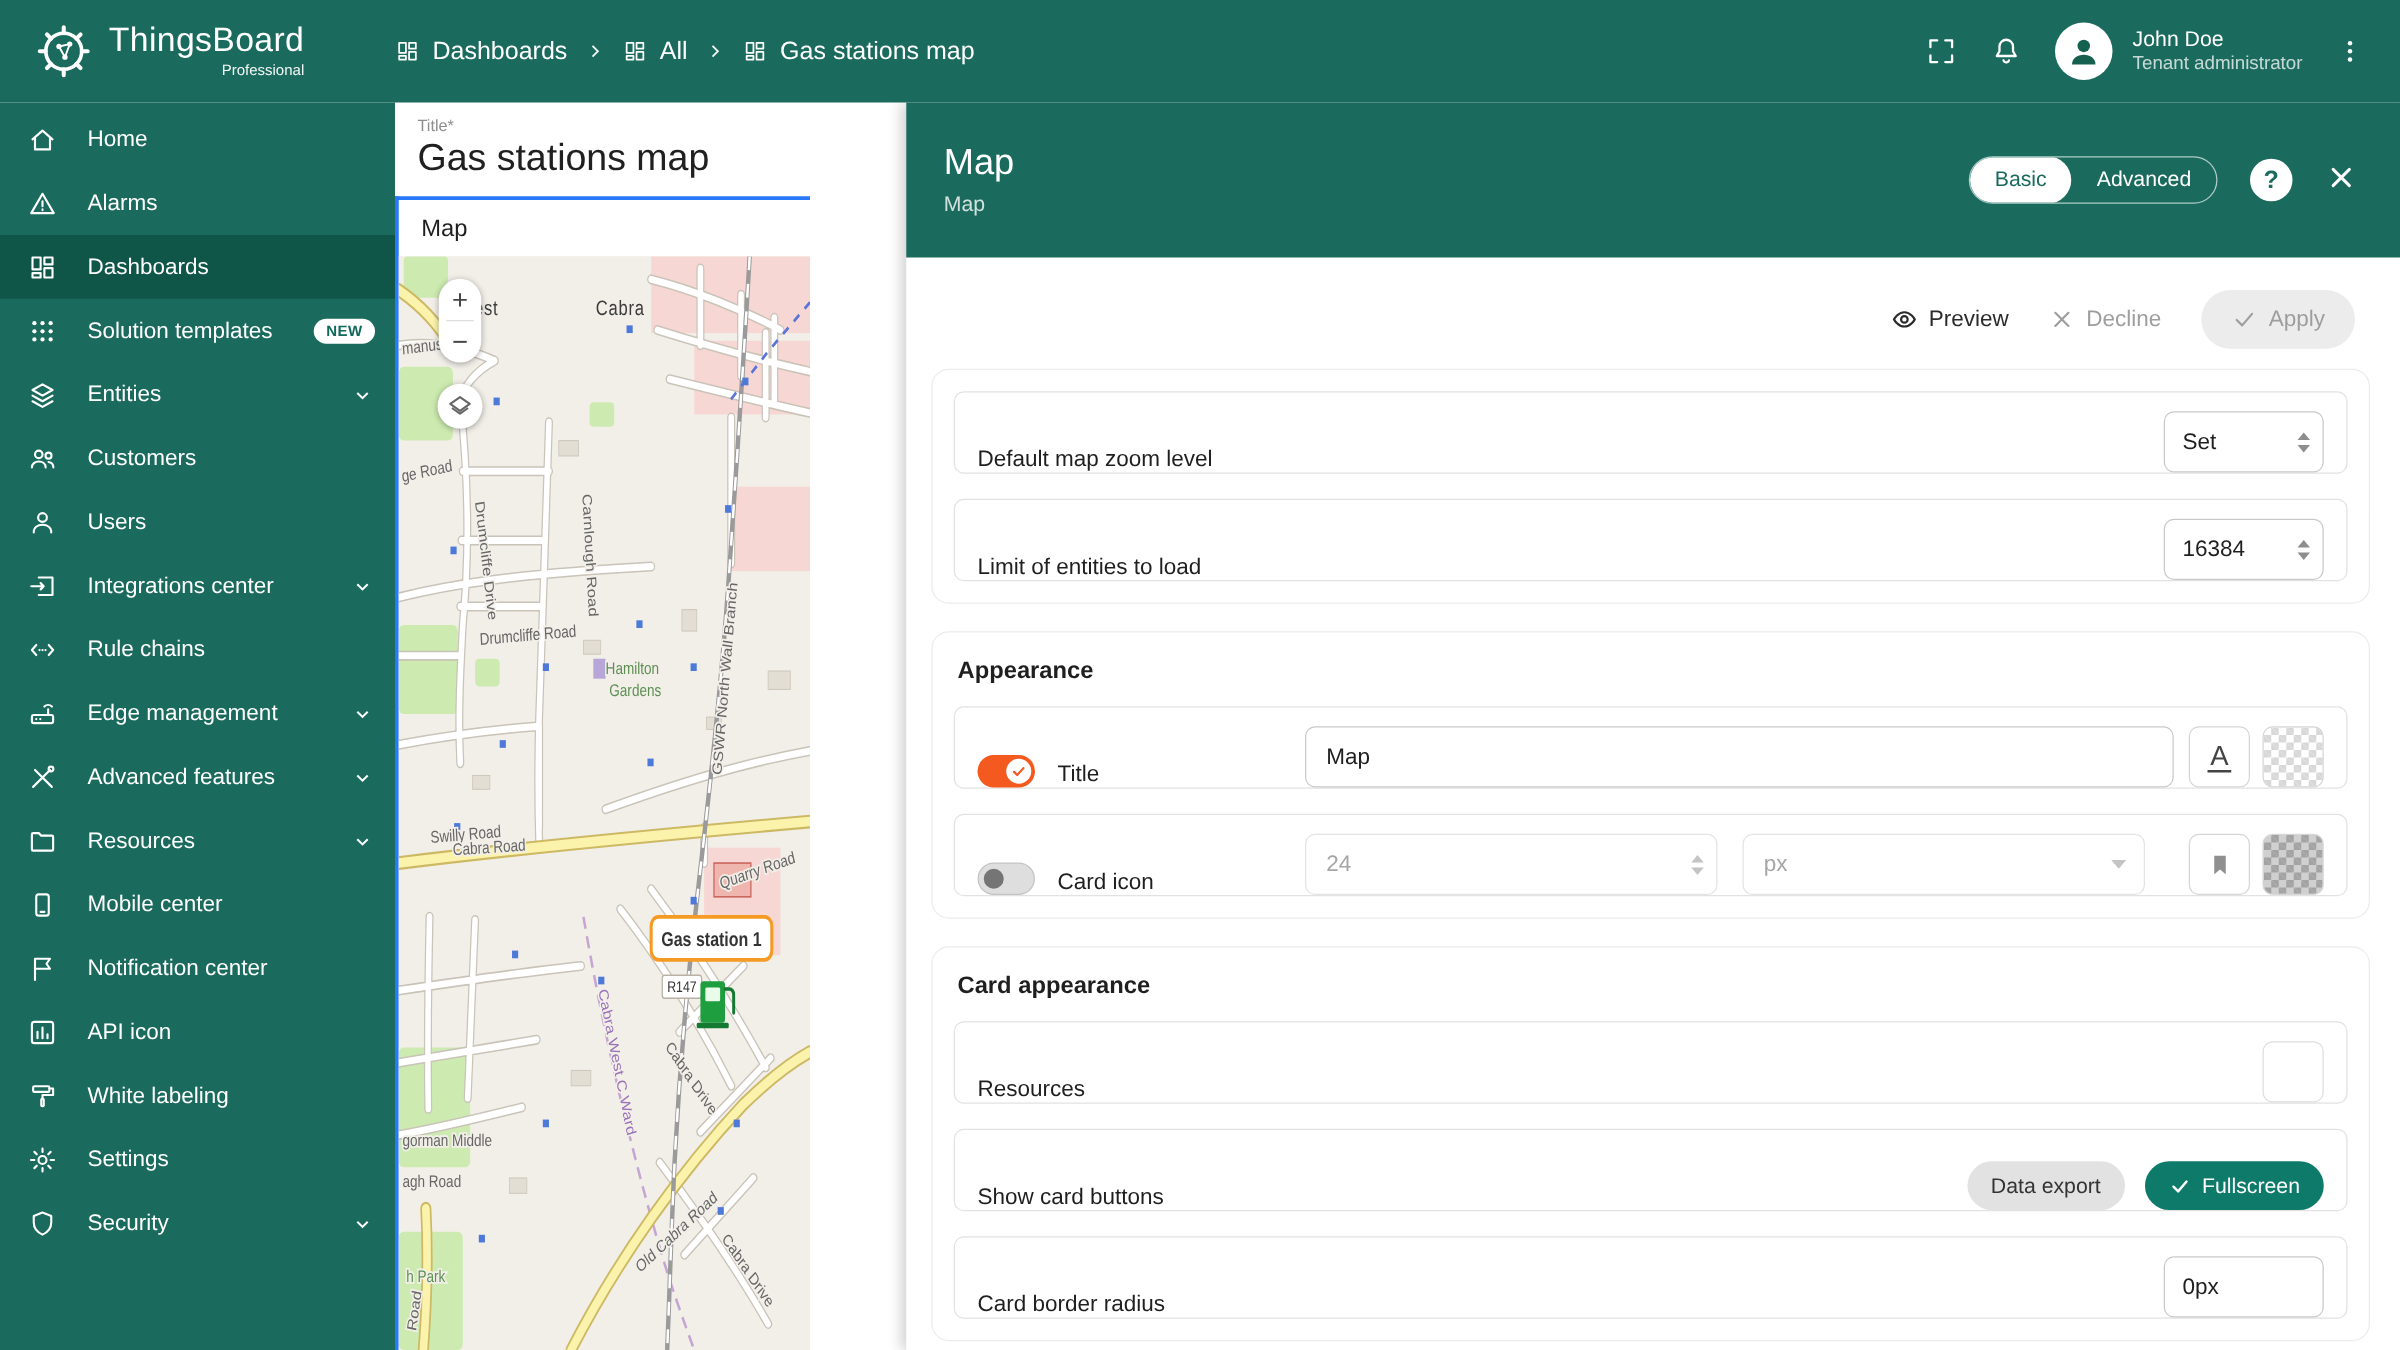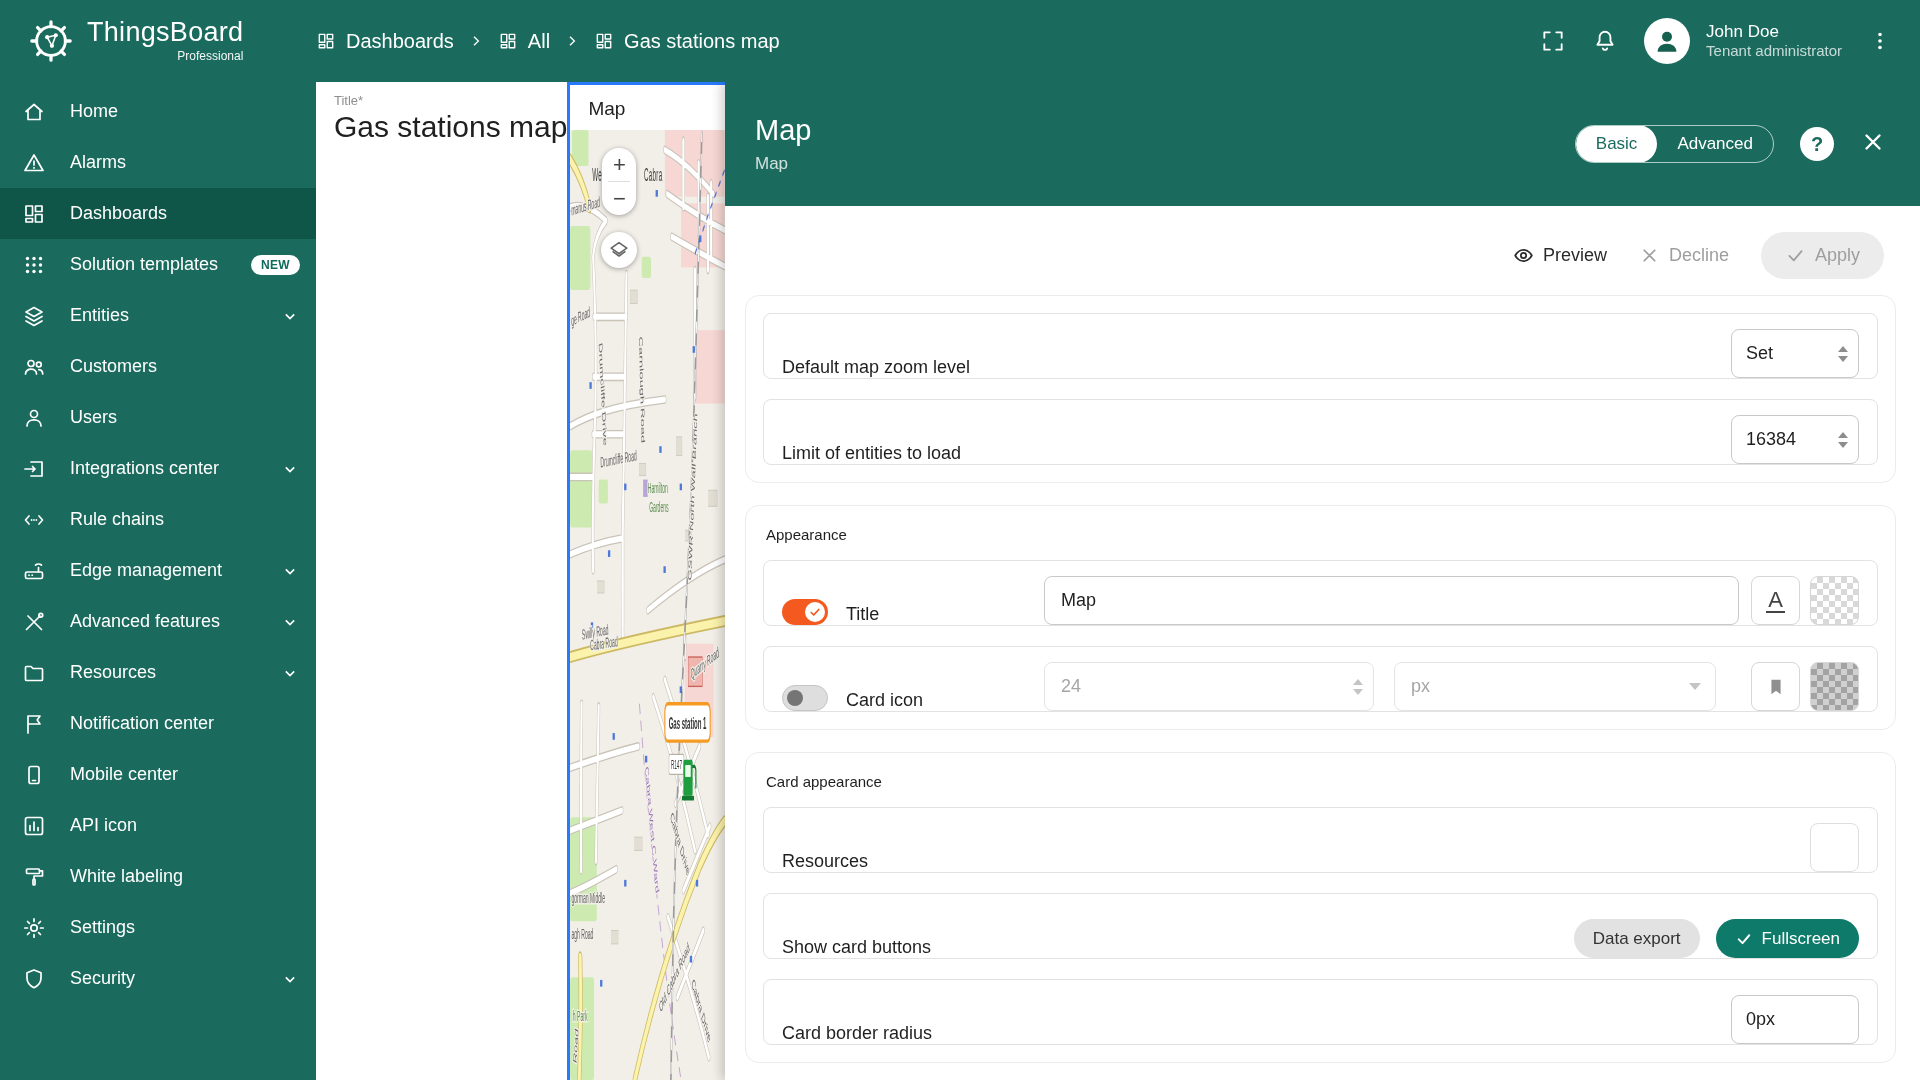--- a/index.html
+++ b/index.html
@@ -32,22 +32,22 @@
   .sidebar{position:absolute;left:0;top:82px;width:316px;bottom:0;background:#1a6b5d;
     color:#fff;z-index:30;padding-top:4px}
   .si{height:51px;display:flex;align-items:center;gap:24px;padding:0 16px 0 22px;
     font-size:18px;cursor:pointer;white-space:nowrap}
   .si.active{background:#0f5649}
   .si .chev{margin-left:auto;width:20px;height:20px;stroke:#fff;fill:none;stroke-width:2}
   .badge{margin-left:auto;background:#fff;color:#0f6a5b;font-size:12px;font-weight:700;
     padding:3px 10px;border-radius:11px;letter-spacing:.3px}
 
   
-  .canvas{position:absolute;left:316px;top:82px;width:409px;bottom:0;background:#fff;
-    z-index:10;display:flex;flex-direction:row}
+  .canvas{position:absolute;left:316px;top:82px;width:332px;bottom:0;background:#fff;
+    z-index:10;display:flex;flex-direction:column}
   .title-card{height:75px;flex:none;padding:11px 0 0 18px}
   .tc-label{font-size:13px;color:#8e8e8e}
   .tc-value{font-size:30px;font-weight:500;color:#202020;margin-top:2px;white-space:nowrap}
   .widget{flex:1;min-height:0;border-top:3px solid #2979ff;border-left:3px solid #2979ff;
     display:flex;flex-direction:column}
   .widget-title{font-size:19px;font-weight:500;padding:13px 18px 10px;flex:none}
   .map-wrap{flex:1;min-height:0;position:relative;background:#f2efe9;overflow:hidden}
   .map-svg{position:absolute;inset:0;width:100%;height:100%}
 
   .map-zoom{position:absolute;left:32px;top:18px;width:34px;background:#fff;border-radius:17px;
@@ -101,21 +101,21 @@
     padding:26px 36px 0}
   .act{display:flex;align-items:center;gap:9px;font-size:18px}
   .act svg{width:21px;height:21px;stroke:currentColor;fill:none;stroke-width:2;
     stroke-linecap:round;stroke-linejoin:round}
   .act.preview{color:#2b2b2b}
   .act.disabled{color:#9e9e9e;cursor:default}
   .act.apply{background:#ececec;border-radius:24px;height:47px;padding:0 24px}
 
   .sp-body{flex:1;overflow:hidden;padding:16px 24px 0 20px}
   .card{border:1px solid #ececec;border-radius:14px;padding:17px;margin-bottom:22px}
-  .card h3{font-size:15px;font-weight:400;margin:3px 3px 17px;color:#1f1f1f}
+  .card h3{font-size:19px;font-weight:700;margin:3px 3px 17px;color:#1f1f1f}
   .frow{border:1px solid #e2e2e2;border-radius:8px;min-height:66px;display:flex;
     align-items:flex-end;padding:0 18px}
   .frow + .frow{margin-top:20px}
   .flabel{font-size:18px;color:#1f1f1f}
   .grow{flex:1}
   .rlabel{font-size:18px;margin-left:18px;width:198px;flex:none}
 
   .mini{width:128px;height:49px;border:1px solid #c9c9c9;border-radius:8px;background:#fff;
     display:flex;align-items:center;justify-content:space-between;padding:0 10px 0 14px;
     font-size:18px;flex:none}
@@ -376,30 +376,30 @@
       <svg class="ic" viewBox="0 0 24 24">
           <path d="M3.5 6.5c0-.6.4-1 1-1H9l2 2h8.5c.6 0 1 .4 1 1v10c0 .6-.4 1-1 1h-15c-.6 0-1-.4-1-1Z"></path>
         </svg>
       <span>Resources</span>
       <svg class="chev" viewBox="0 0 24 24">
           <path d="M7 10l5 5 5-5"></path>
         </svg>
     </div>
     <div class="si">
       <svg class="ic" viewBox="0 0 24 24">
-          <path d="M6 21V4h12l-2.8 4L18 12H6"></path>
-        </svg>
-      <span>Notification center</span>
-    </div>
-    <div class="si">
-      <svg class="ic" viewBox="0 0 24 24">
           <rect x="7" y="3.5" width="10" height="17" rx="2"></rect>
           <path d="M10.5 17.5h3"></path>
         </svg>
       <span>Mobile center</span>
+    </div>
+    <div class="si">
+      <svg class="ic" viewBox="0 0 24 24">
+          <path d="M6 21V4h12l-2.8 4L18 12H6"></path>
+        </svg>
+      <span>Notification center</span>
     </div>
     <div class="si">
       <svg class="ic" viewBox="0 0 24 24">
           <rect x="3.5" y="3.5" width="17" height="17" rx="2"></rect>
           <path d="M8 16.5v-5M12 16.5V8M16 16.5v-3"></path>
         </svg>
       <span>API icon</span>
     </div>
     <div class="si">
       <svg class="ic" viewBox="0 0 24 24">

